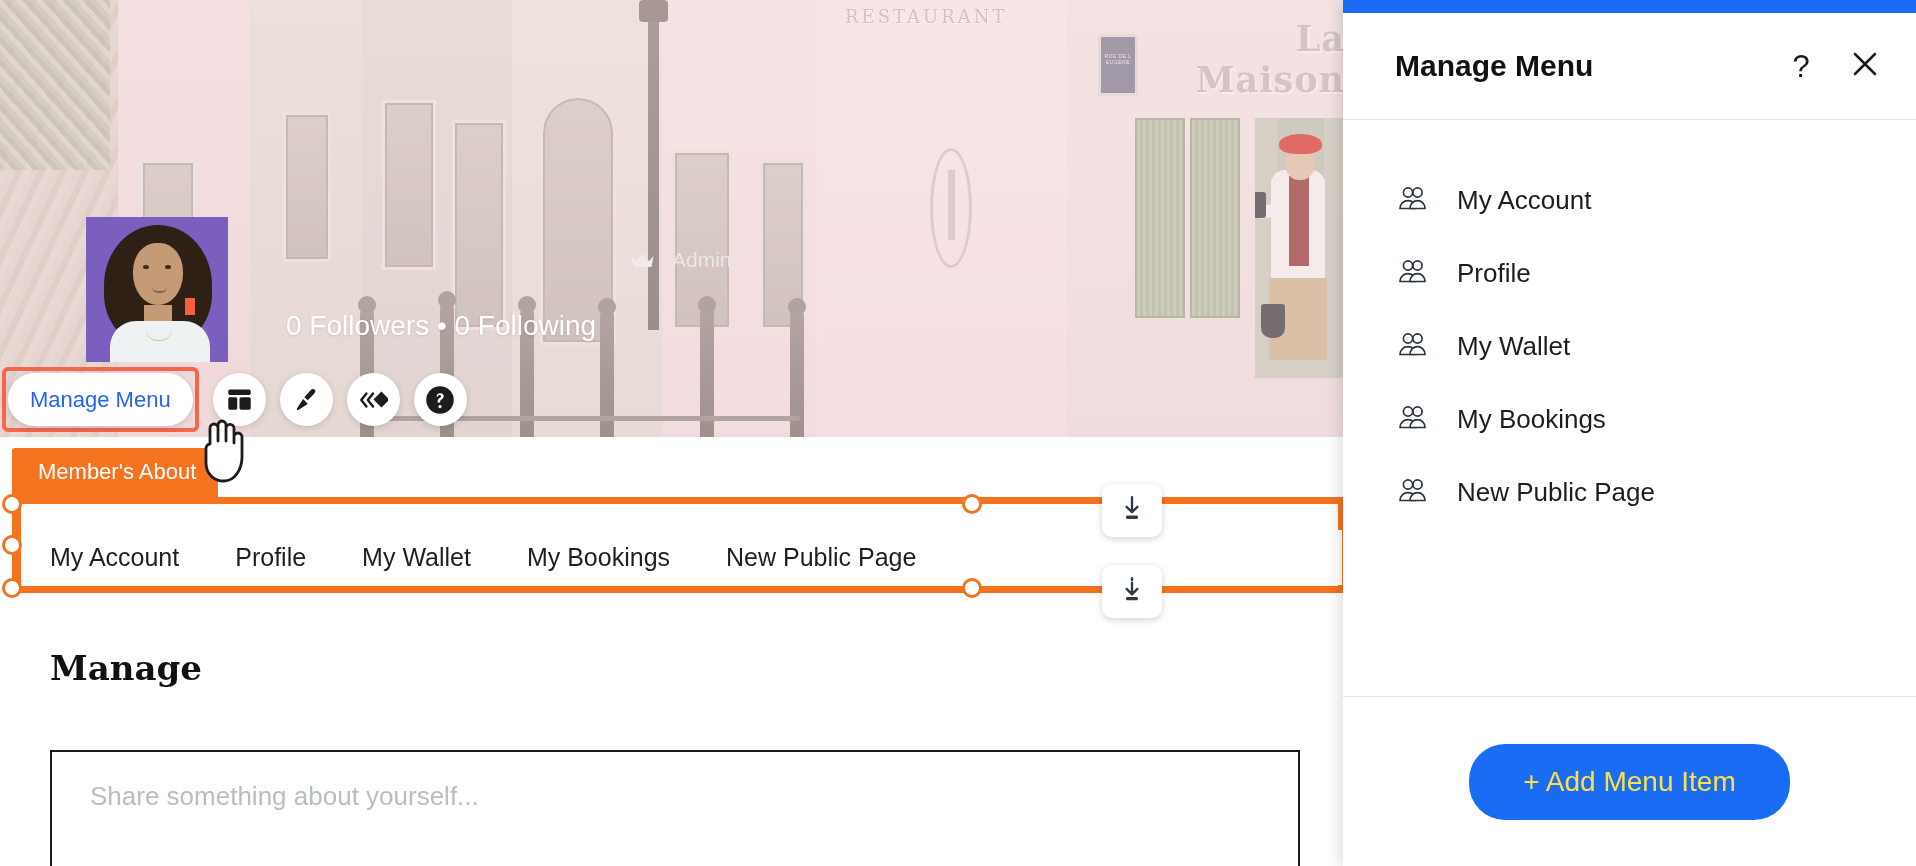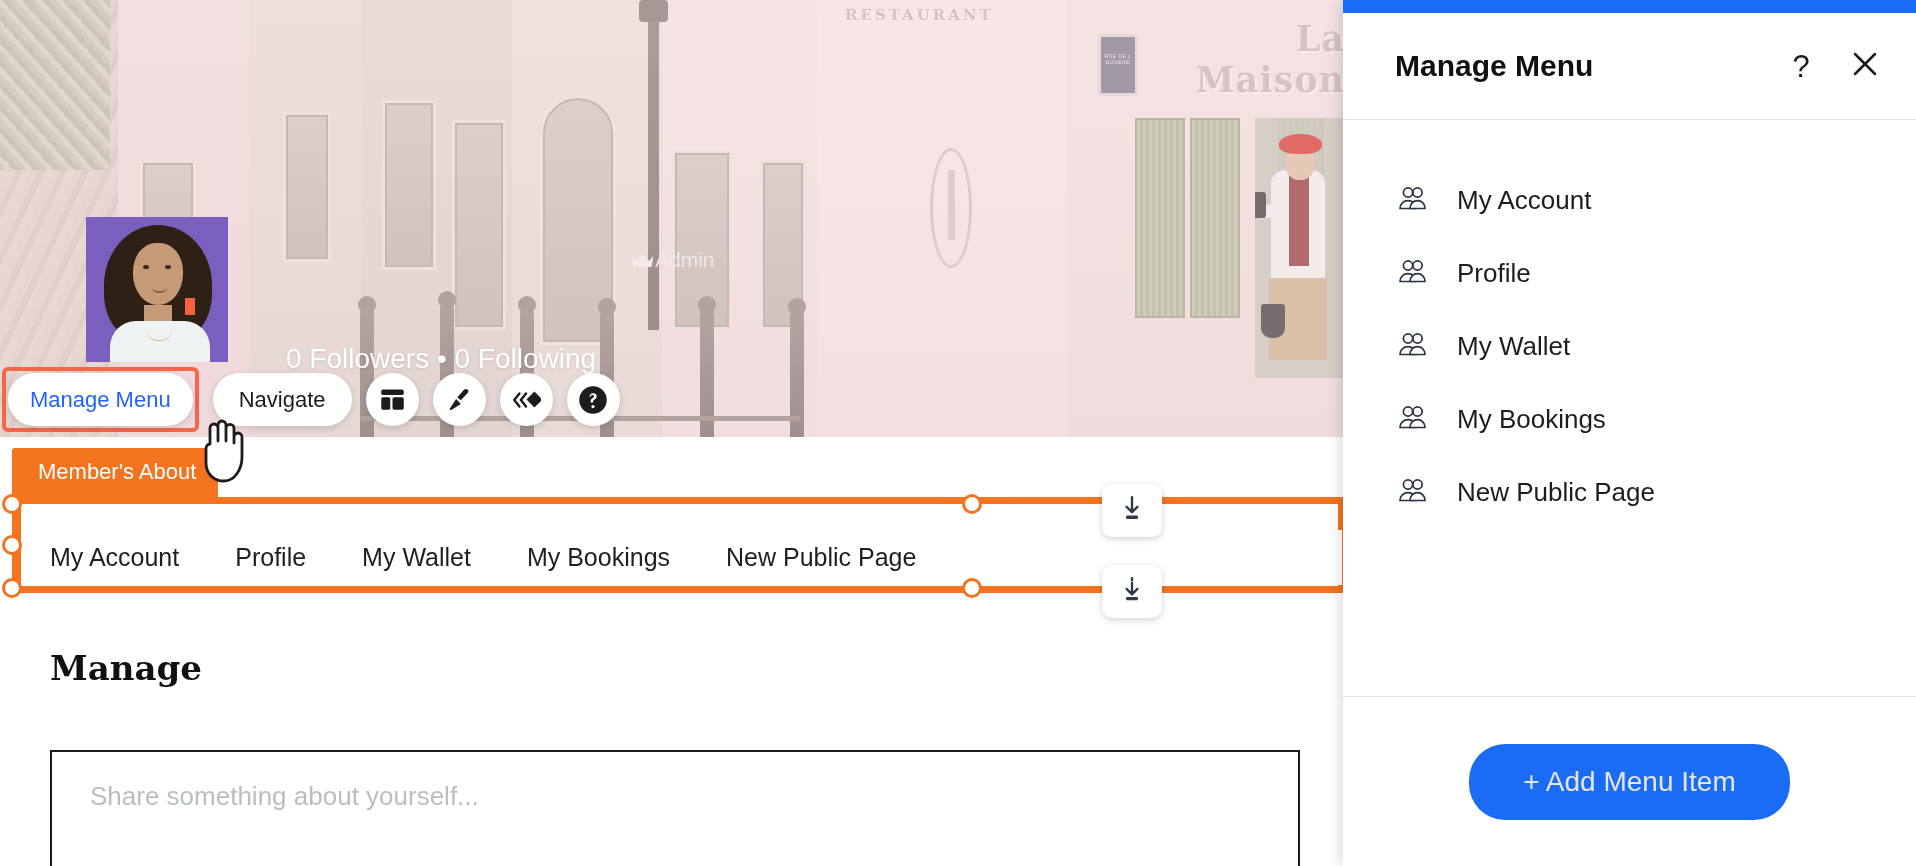--- a/index.html
+++ b/index.html
@@ -34,21 +34,21 @@
   .b6 { left:817px; width:250px; background:linear-gradient(180deg,#f6e6e7,#f0dcdf); }
   .b7 { left:1067px; width:278px; background:linear-gradient(180deg,#f0e2e2,#e9d8d9); }
   .win {
     position:absolute; background:linear-gradient(180deg,#cbc3bd,#b9b1ab);
     border:3px solid #e7e0da; box-shadow:inset 0 0 0 2px #a9a29c;
   }
   .shutter { position:absolute; background:repeating-linear-gradient(90deg,#b5c0a4 0 3px,#a4b093 3px 6px);
       border:2px solid #94a084; }
   .sign-restaurant {
     position:absolute; left:845px; top:6px; font-family:"DejaVu Serif", serif;
-    font-weight:700; font-size:15px; letter-spacing:3px; color:#b09c9c; opacity:.75;
+    font-weight:400; font-size:18px; letter-spacing:3px; color:#b09c9c; opacity:.75;
     text-shadow:1px 1px 0 rgba(255,255,255,.6);
   }
   .sign-maison {
     position:absolute; left:1185px; top:18px; font-family:"DejaVu Serif", serif;
     font-weight:700; font-size:35px; letter-spacing:1px; color:#b9a7a7; opacity:.8;
     text-shadow:2px 2px 0 rgba(255,255,255,.55);
     text-align:right;
   }
   .blue-plaque {
     position:absolute; left:1098px; top:34px; width:40px; height:62px;
@@ -89,26 +89,26 @@
   .av-shirt{ position:absolute; left:24px; top:104px; width:100px; height:44px; background:#eef2f2; border-radius:26px 26px 0 0;}
   .av-neck { position:absolute; left:58px; top:88px; width:28px; height:20px; background:#c59a77;}
   .av-chain{ position:absolute; left:60px; top:112px; width:26px; height:12px; border-bottom:1.5px solid #d7c07b; border-radius:0 0 14px 14px;}
   .av-mark { position:absolute; left:99px; top:81px; width:10px; height:17px; background:#f4613c;}
 
   .profile-name {
     position:absolute; left:285px; top:228px; z-index:4;
     font-size:46px; color:#ffffff; font-weight:400; letter-spacing:.5px;
     text-shadow:0 1px 3px rgba(0,0,0,.12);
   }
-  .admin-wrap { position:absolute; left:630px; top:248px; z-index:4; display:flex; align-items:center; gap:0; }
+  .admin-wrap { position:absolute; left:630px; top:248px; z-index:4; display:flex; align-items:center; gap:17px; }
   .crown { width:25px; height:15px; display:block; }
   .admin-label { font-size:21px; color:#f0eaea; opacity:.92; }
   .profile-stats {
     position:absolute; left:286px; top:310px; z-index:4;
-    font-size:28px; color:#ffffff; text-shadow:0 1px 3px rgba(0,0,0,.12);margin-top:33px;
+    font-size:28px; color:#ffffff; text-shadow:0 1px 3px rgba(0,0,0,.12);
   }
 
   
   .toolbar { position:absolute; left:8px; top:367px; z-index:9; display:flex; align-items:center; gap:14px; }
   .pill {
     height:53px; border-radius:27px; background:#fff; display:flex; align-items:center; justify-content:center;
     padding:0 26px; font-size:22px; color:#1c1c1c; cursor:pointer;
     box-shadow:0 2px 7px rgba(0,0,0,.14);
   }
   .pill.manage { color:#2563f5; padding:0 22px; }
@@ -193,21 +193,21 @@
   .panel-list { flex:1 1 auto; padding:44px 0 0 0; overflow:hidden; }
   .menu-row {
     display:flex; align-items:center; gap:28px; padding:0 0 0 54px; height:73px; cursor:pointer;
   }
   .menu-row .label { font-size:26px; color:#1d1d1d; }
   .panel-foot {
     flex:0 0 auto; border-top:1px solid #e6e6e6; height:170px;
     display:flex; align-items:center; justify-content:center;
   }
   .add-btn {
-    background:#1a6cf5; color:#e5e5e5; border:none; border-radius:36px;
+    background:#1a6cf5; color:#fde047; border:none; border-radius:36px;
     font-size:28px; padding:22px 54px; cursor:pointer; font-family:"Liberation Sans", sans-serif;
   }
 </style>
 </head>
 <body>
 
 <div id="app">
 
   <div class="cover">
     <div class="cover-art">
@@ -289,21 +289,20 @@
     </span>
     <span class="admin-label">Admin</span>
   </div>
 
   <div class="profile-stats">0 Followers • 0 Following</div>
 
   <div class="toolbar">
     <div class="pill-wrap selected">
       <div class="pill manage">Manage Menu</div>
     </div>
-    <div class="pill">Navigate</div>
 
     <div class="circ">
       <span>
         <svg width="27" height="27" viewBox="0 0 24 24" fill="#1c1c1c">
           <rect x="2" y="3" width="20" height="5" rx="1.5"></rect>
           <rect x="2" y="10" width="8" height="11" rx="1.5"></rect>
           <rect x="12" y="10" width="10" height="11" rx="1.5"></rect>
         </svg>
       </span>
     </div>

